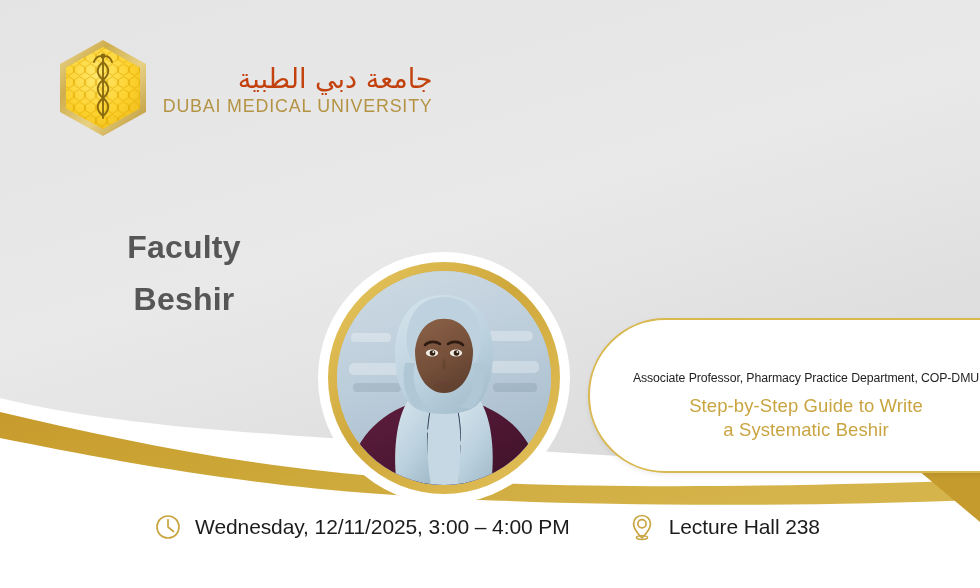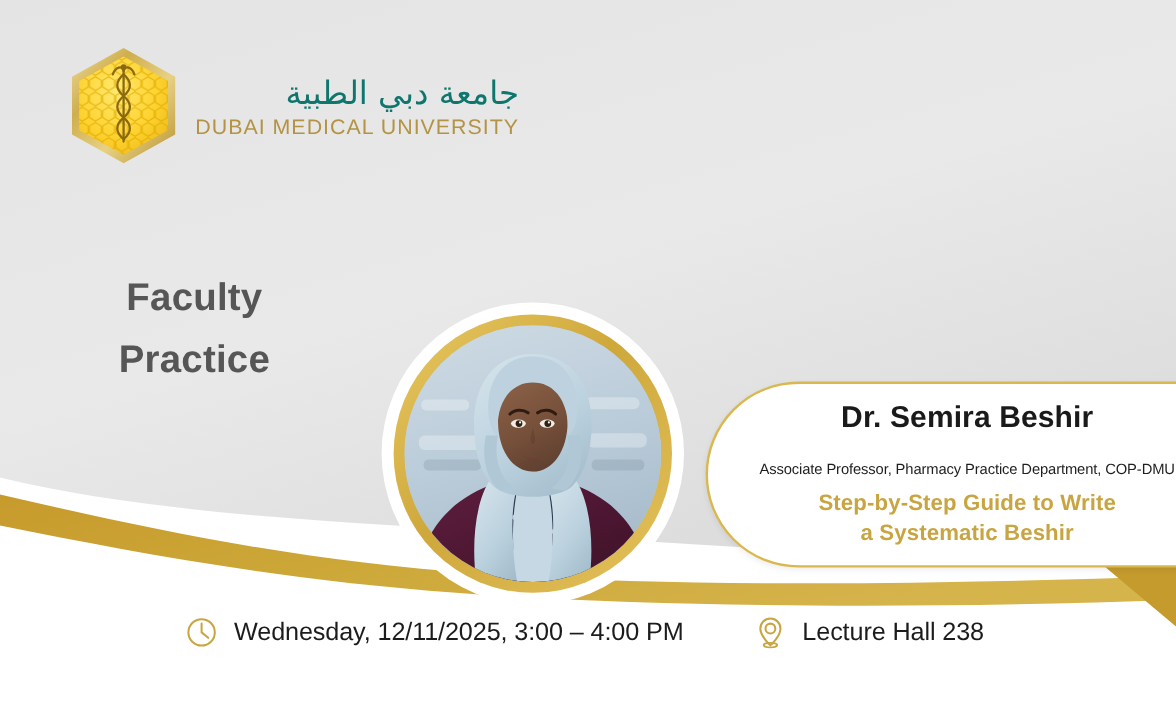--- a/index.html
+++ b/index.html
@@ -21,33 +21,33 @@
   .bg-svg { position:absolute; left:0; top:0; width:980px; height:588px; }
 
   
   .logo-block {
     position:absolute; left:52px; top:38px;
     display:flex; align-items:center; gap:14px;
   }
   .logo-mark { width:102px; height:100px; flex:none; }
   .logo-words { display:flex; flex-direction:column; align-items:flex-end; margin-top:4px; }
   .logo-ar {
-    font-size:27px; color:#0f766e; direction:rtl;
+    font-size:27px; color:#c2410c; direction:rtl;
     letter-spacing:1px; line-height:1.15; white-space:nowrap;
     font-family:"DejaVu Sans", sans-serif;
   }
   .logo-en {
     font-size:17.5px; color:#b49444; letter-spacing:.8px;
     white-space:nowrap; margin-top:1px; font-weight:400;
     transform:scaleX(1.02); transform-origin:right center;
   }
 
   
   .headline {
-    position:absolute; left:12px; top:222px; width:300px;
+    position:absolute; left:34px; top:222px; width:300px;
     text-align:center;
     font-size:32px; font-weight:bold; color:#565656;
     line-height:1.62; letter-spacing:.2px;
   }
   .headline div { white-space:nowrap; }
 
   
   .portrait-wrap {
     position:absolute; left:318px; top:252px;
     width:252px; height:252px;
@@ -89,21 +89,21 @@
   }
   .sp-name {
     font-size:25px; font-weight:bold; color:#1a1a1a;
     letter-spacing:.1px; line-height:1.1;
   }
   .sp-role {
     font-size:12.3px; color:#1f1f1f; margin-top:22px;
     letter-spacing:-.1px; white-space:nowrap;
   }
   .sp-topic {
-    font-size:18.5px; font-weight:bold; color:#c9a542;
+    font-size:18.5px; font-weight:normal; color:#c9a542;
     line-height:1.32; margin-top:9px; letter-spacing:.1px;
   }
   .sp-topic div { white-space:nowrap; }
 
   
   .footer {
     position:absolute; left:0; top:512px; width:974px;
     display:flex; align-items:center; justify-content:center;
     gap:58px;
   }
@@ -175,21 +175,21 @@
       <circle cx="51" cy="18" r="2.4" fill="#8a6a10"></circle>
     </svg>
     <div class="logo-words">
       <div class="logo-ar">جامعة دبي الطبية</div>
       <div class="logo-en">DUBAI MEDICAL UNIVERSITY</div>
     </div>
   </div>
 
   <div class="headline">
     <div>Faculty</div>
-    <div>Practice</div>
+    <div>Beshir</div>
   </div>
 
   <div class="portrait-wrap">
     <div class="portrait-white"></div>
     <div class="portrait-ring"></div>
     <div class="portrait-photo">
       <svg class="photo-svg" viewBox="0 0 214 214">
         <defs>
           <linearGradient id="bgWall" x1="0" y1="0" x2="0.3" y2="1">
             <stop offset="0%" stop-color="#cfdbe4"></stop>
@@ -272,21 +272,20 @@
 
         <path d="M98,108 C103,112 111,112 116,108 C111,114 103,114 98,108 Z" fill="#6d3f3c"></path>
 
         <ellipse cx="107" cy="117" rx="11" ry="5" fill="#5e3f2e" opacity="0.20"></ellipse>
       </svg>
     </div>
   </div>
 
   <div class="card-tail"></div>
   <div class="speaker-card">
-    <div class="sp-name">Dr. Semira Beshir</div>
     <div class="sp-role">Associate Professor, Pharmacy Practice Department, COP-DMU</div>
     <div class="sp-topic">
       <div>Step-by-Step Guide to Write</div>
       <div>a Systematic Beshir</div>
     </div>
   </div>
 
   <div class="footer">
 
     <div class="foot-item">

